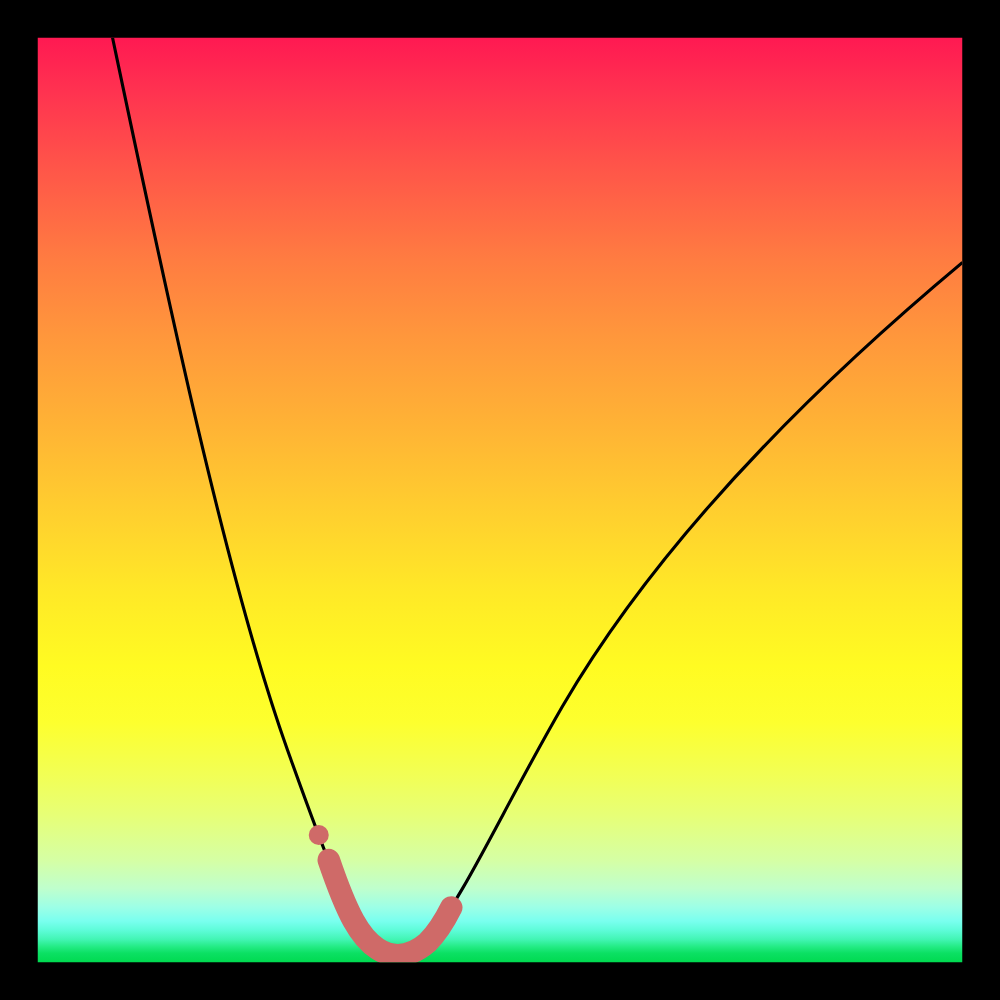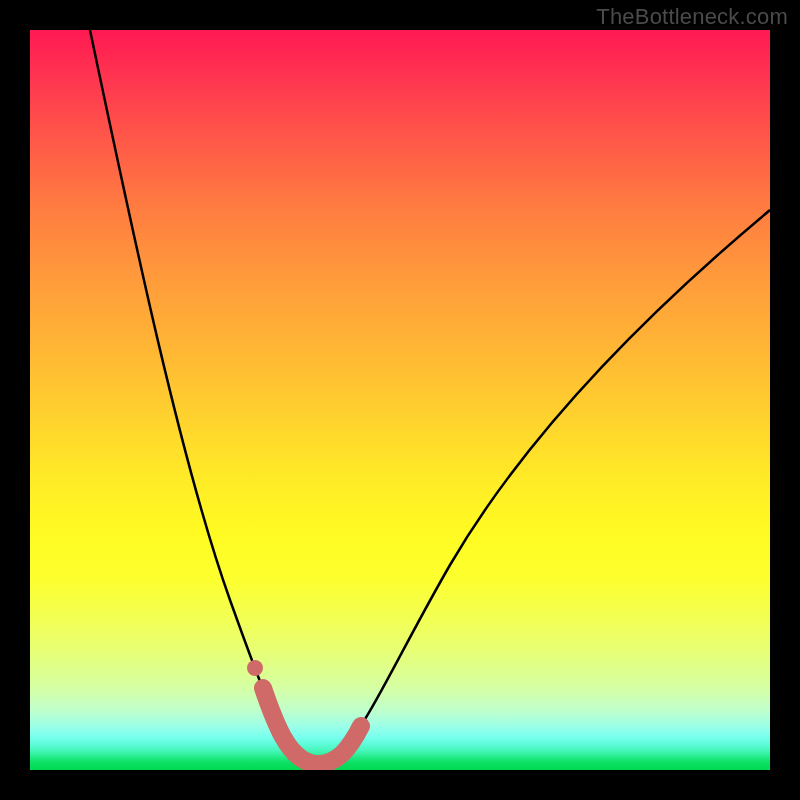--- a/index.html
+++ b/index.html
@@ -94,14 +94,13 @@
 
       <path fill="none" stroke="#cf6a68" stroke-width="18" stroke-linecap="round" d="M 233 658
                C 248 702, 258 720, 272 729
                C 284 737, 298 736, 312 724
                C 320 716, 326 706, 331 696"></path>
 
       <circle cx="225" cy="638" r="8" fill="#cf6a68"></circle>
     </svg>
   </div>
 
-  <div class="watermark">TheBottleneck.com</div>
 </div>
 
 </body></html>

